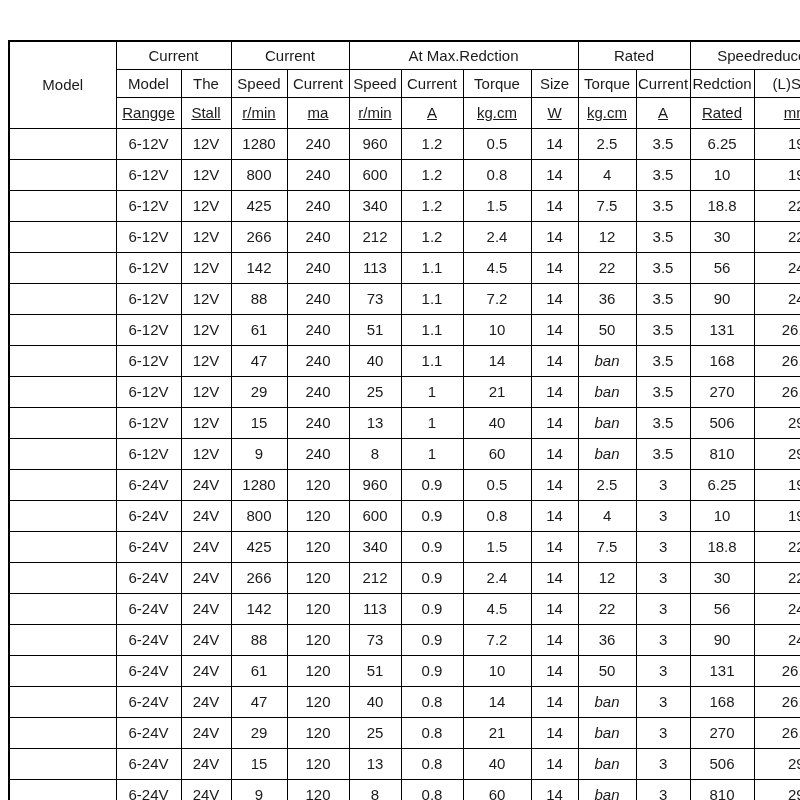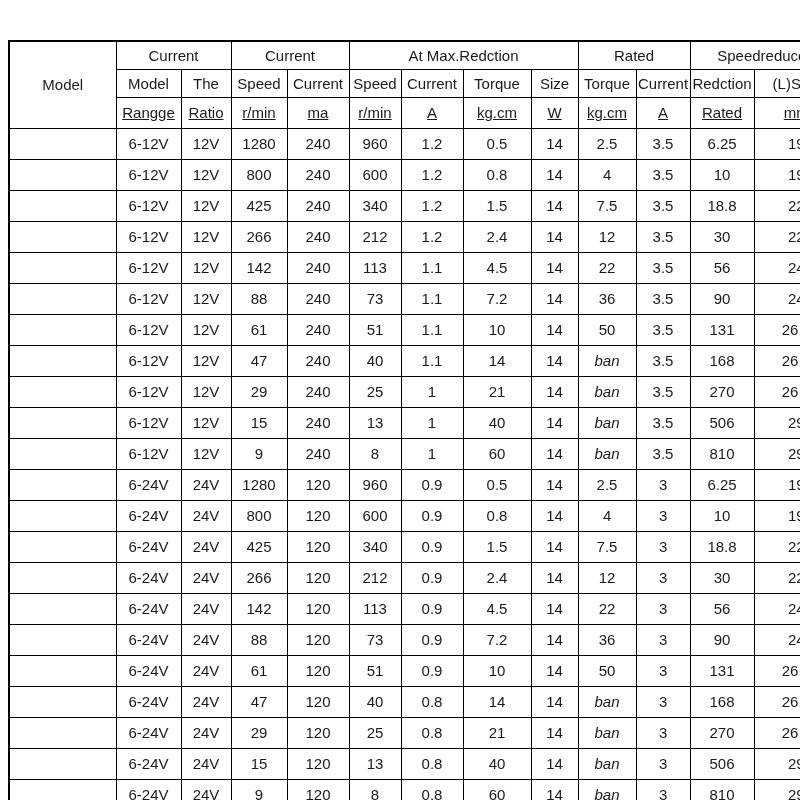--- a/index.html
+++ b/index.html
@@ -131,21 +131,21 @@
           <td>Current</td>
           <td>Torque</td>
           <td>Size</td>
           <td>Torque</td>
           <td>Current</td>
           <td>Redction</td>
           <td>(L)Size</td>
         </tr>
         <tr class="unit-row">
           <td>Rangge</td>
-          <td>Ratio</td>
+          <td>Stall</td>
           <td>r/min</td>
           <td>ma</td>
           <td>r/min</td>
           <td>A</td>
           <td>kg.cm</td>
           <td>W</td>
           <td>kg.cm</td>
           <td>A</td>
           <td>Rated</td>
           <td>mm</td>

